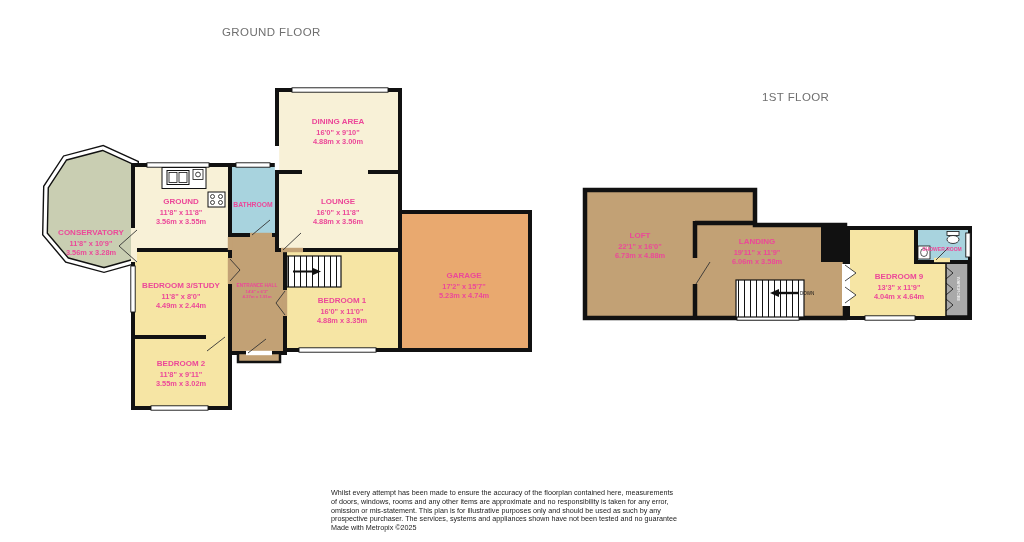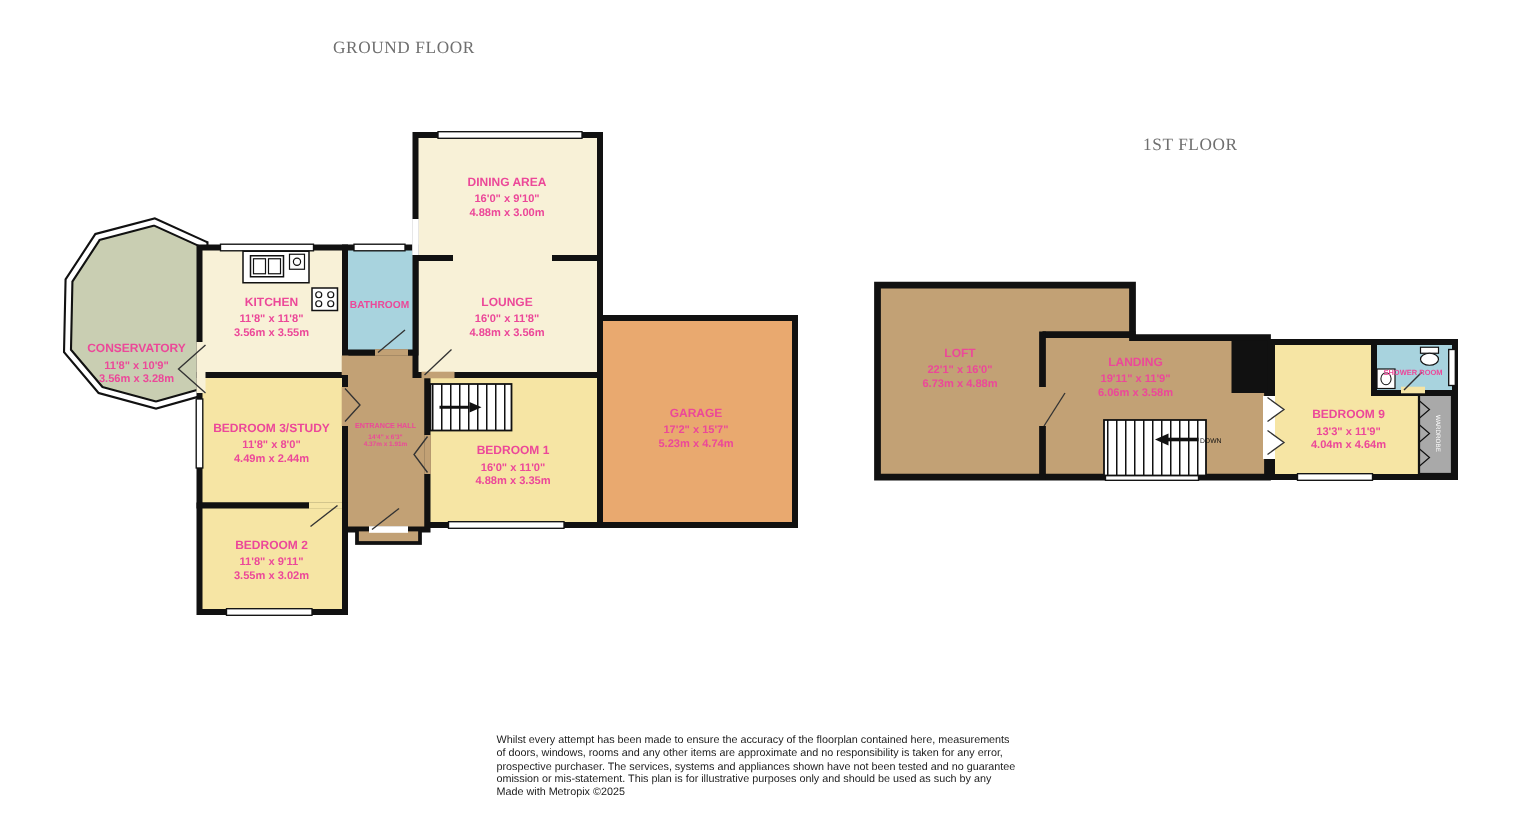--- a/index.html
+++ b/index.html
@@ -1,19 +1,19 @@
 <!DOCTYPE html>
 <html><head>
 <meta charset="utf-8">
 <style>
   html,body{margin:0;padding:0;background:#fff;}
   #stage{position:relative;width:1024px;height:542px;background:#ffffff;
          font-family:"Liberation Sans",sans-serif;overflow:hidden;}
   #plan-svg{position:absolute;left:0;top:0;}
-  .title{position:absolute;font-size:11.5px;color:#6F6F6F;letter-spacing:.4px;font-family:Liberation Serif, serif;}
+  .title{position:absolute;font-size:11.5px;color:#6F6F6F;letter-spacing:.4px;}
   .lbl{position:absolute;transform:translate(-50%,-50%);text-align:center;
        font-weight:bold;color:#ec4899;white-space:nowrap;line-height:1.32;}
   .lbl .ln{font-size:8px;}
   .lbl .ld{font-size:7.4px;}
   .lbl.small .ln{font-size:4.8px;line-height:1.25;}
   .lbl.small .ld{font-size:4.3px;line-height:1.25;}
   .lbl.bath .ln{font-size:6.8px;}
   .lbl.tiny .ln{font-size:5px;}
   .footer{position:absolute;left:331px;top:489px;width:400px;text-align:left;
           font-size:7.2px;line-height:1.22;color:#222;}
@@ -141,21 +141,21 @@
 
 <div class="title" style="left:222px;top:26px">GROUND FLOOR</div>
 <div class="title" style="left:762px;top:91px">1ST FLOOR</div>
 
 <div class="lbl" style="left:91px;top:243px">
   <div class="ln">CONSERVATORY</div>
   <div class="ld">11'8" x 10'9"</div>
   <div class="ld">3.56m x 3.28m</div>
 </div>
 <div class="lbl" style="left:181px;top:212px">
-  <div class="ln">KITCHEN</div>
+  <div class="ln">GROUND</div>
   <div class="ld">11'8" x 11'8"</div>
   <div class="ld">3.56m x 3.55m</div>
 </div>
 <div class="lbl bath" style="left:253px;top:205px">
   <div class="ln">BATHROOM</div>
 </div>
 <div class="lbl" style="left:338px;top:132px">
   <div class="ln">DINING AREA</div>
   <div class="ld">16'0" x 9'10"</div>
   <div class="ld">4.88m x 3.00m</div>
@@ -205,18 +205,18 @@
 </div>
 <div class="lbl" style="left:899px;top:287px">
   <div class="ln">BEDROOM 9</div>
   <div class="ld">13'3" x 11'9"</div>
   <div class="ld">4.04m x 4.64m</div>
 </div>
 
 <div class="footer">
   <div>Whilst every attempt has been made to ensure the accuracy of the floorplan contained here, measurements</div>
   <div>of doors, windows, rooms and any other items are approximate and no responsibility is taken for any error,</div>
+  <div>omission or mis-statement. This plan is for illustrative purposes only and should be used as such by any</div>
   <div>prospective purchaser. The services, systems and appliances shown have not been tested and no guarantee</div>
-  <div>omission or mis-statement. This plan is for illustrative purposes only and should be used as such by any</div>
   <div>Made with Metropix ©2025</div>
 </div>
 
 </div>
 
 </body></html>

